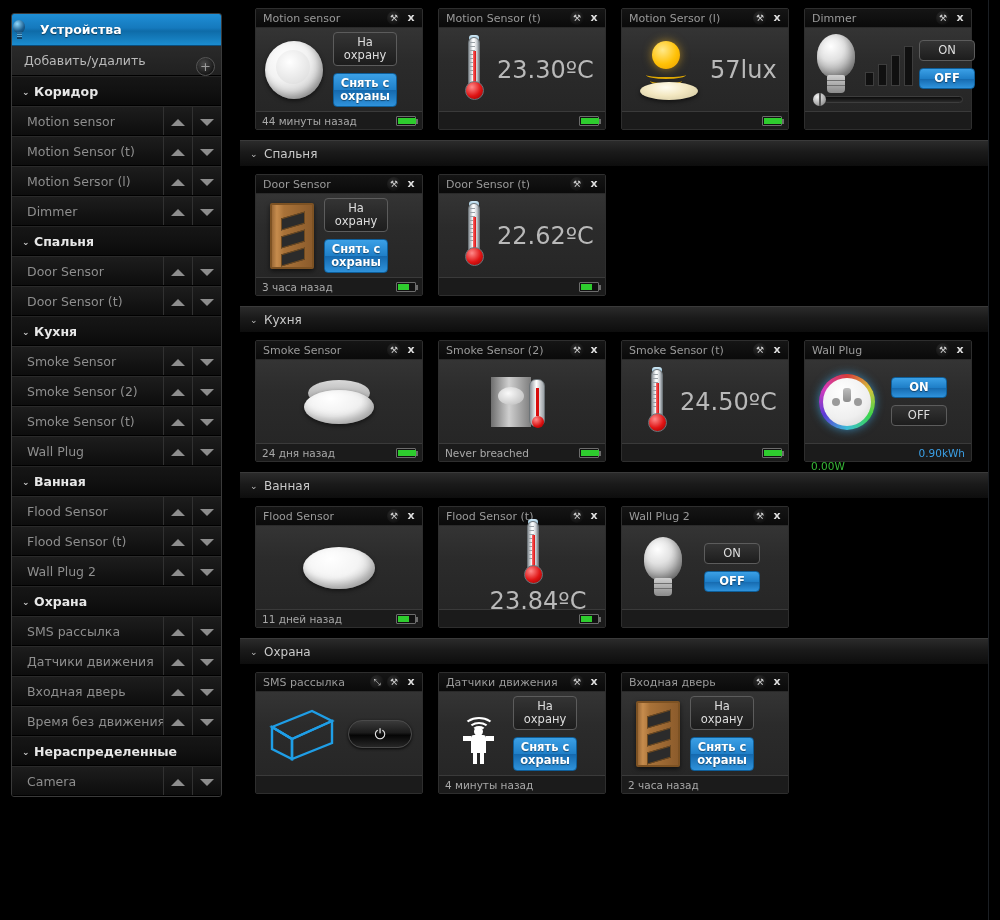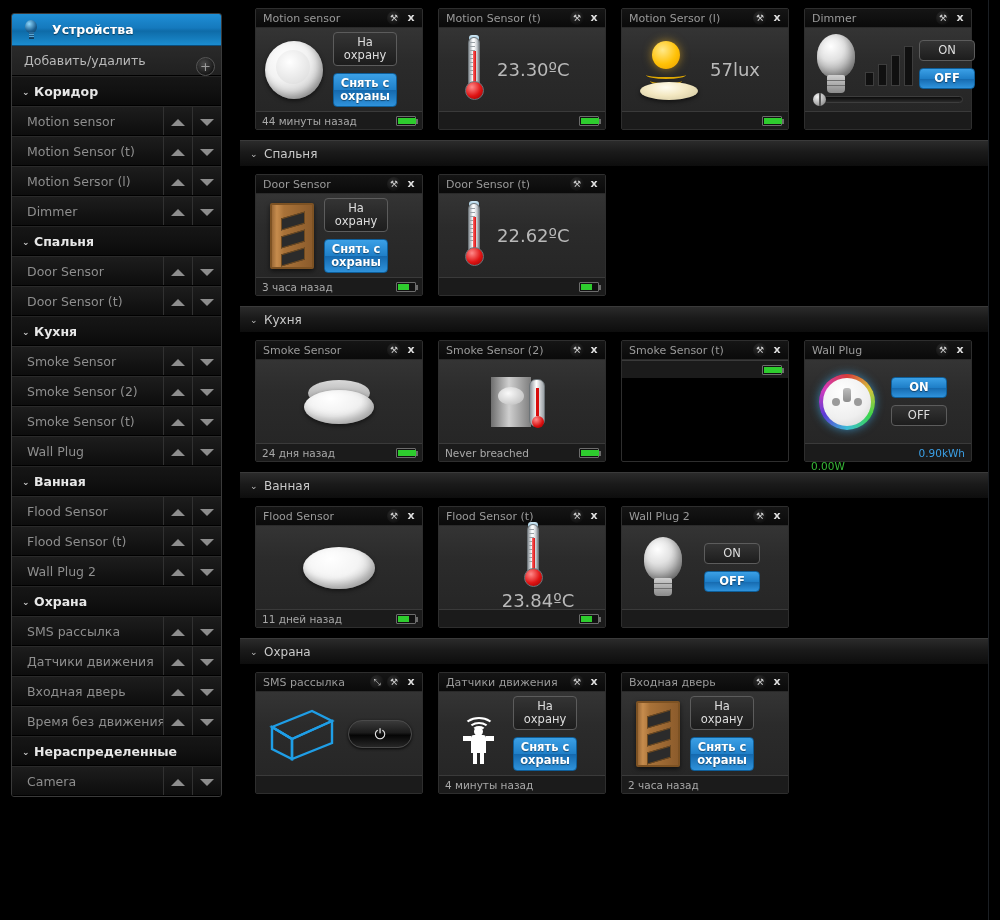--- a/index.html
+++ b/index.html
@@ -15,21 +15,21 @@
     position:absolute; left:11px; top:13px; width:211px;
     background:#0b0b0b;
     border:1px solid #3a3a3a;
     border-radius:3px;
     overflow:hidden;
   }
   .sb-header{
     height:32px; line-height:32px;
     background:linear-gradient(to bottom,#1f8fd6 0%,#1579bd 45%,#0e6ba8 55%,#1b8ccf 100%);
     color:#fff; font-size:12.5px; font-weight:bold;
-    display:flex; align-items:center; padding-left:12px;
+    display:flex; align-items:center; 
     text-shadow:0 1px 1px rgba(0,0,0,.5);
     border-bottom:1px solid #0a4d7c;
   }
   .bulb-icon{ width:14px; height:20px; position:relative; margin-right:14px; flex:0 0 auto; }
   .bulb-icon .glass{
     position:absolute; left:1px; top:0; width:12px; height:13px; border-radius:50% 50% 45% 45%;
     background:radial-gradient(circle at 35% 30%,#8fd9ff 0%,#1c5e8f 60%,#0a3b5e 100%);
   }
   .bulb-icon .base{
     position:absolute; left:4.5px; top:12px; width:5px; height:7px;
@@ -169,21 +169,21 @@
   .thermo .merc{
     position:absolute; left:11.5px; top:14px; width:3px; height:36px;
     background:linear-gradient(to right,#ff6a6a,#d80d0d);
   }
   .thermo .ticks{ position:absolute; left:8px; top:5px; width:10px; height:40px; }
   .thermo .ticks i{ display:block; height:1px; background:#9aa1a6; margin-bottom:3px; width:6px; }
   .thermo .cap{
     position:absolute; left:8px; top:-2px; width:10px; height:6px; border-radius:5px;
     background:linear-gradient(to bottom,#cfe9f7,#8fb8cf);
   }
-  .reading{ color:#b9b9b9; font-size:18px; margin-left:10px; }
+  .reading{ color:#b9b9b9; font-size:24px; margin-left:10px; }
 
   
   .puck{
     width:58px; height:58px; border-radius:50%;
     background:radial-gradient(circle at 36% 30%,#ffffff 0%,#f2f2f2 40%,#cfcfcf 72%,#9c9c9c 100%);
     box-shadow:inset -3px -4px 7px rgba(0,0,0,.28), 0 2px 4px rgba(0,0,0,.55);
     position:relative; flex:0 0 auto;
   }
   .puck:after{
     content:""; position:absolute; left:11px; top:9px; width:34px; height:34px; border-radius:50%;
@@ -735,20 +735,42 @@
                     <i style="width:18px"></i>
                   </span>
                 </div>
               </div>
               <div class="w">
                 <div class="w-title">
                   <span class="t">Smoke Sensor (t)</span>
                   <span class="ic">⚒</span>
                   <span class="ic plain">x</span>
                 </div>
+                <div class="w-body">
+                  <div style="display:flex;align-items:center;padding-left:22px;width:100%;">
+                    <span class="thermo">
+                      <span class="cap"></span>
+                      <span class="tube"></span>
+                      <span class="ticks">
+                        <i></i>
+                        <i></i>
+                        <i></i>
+                        <i></i>
+                        <i></i>
+                        <i></i>
+                        <i></i>
+                        <i></i>
+                        <i></i>
+                      </span>
+                      <span class="merc"></span>
+                      <span class="bulbb"></span>
+                    </span>
+                    <span class="reading">24.50ºC</span>
+                  </div>
+                </div>
                 <div class="w-foot empty">
                   <span class="battery">
                     <i style="width:18px"></i>
                   </span>
                 </div>
               </div>
               <div class="w">
                 <div class="w-title">
                   <span class="t">Wall Plug</span>
                   <span class="ic">⚒</span>

